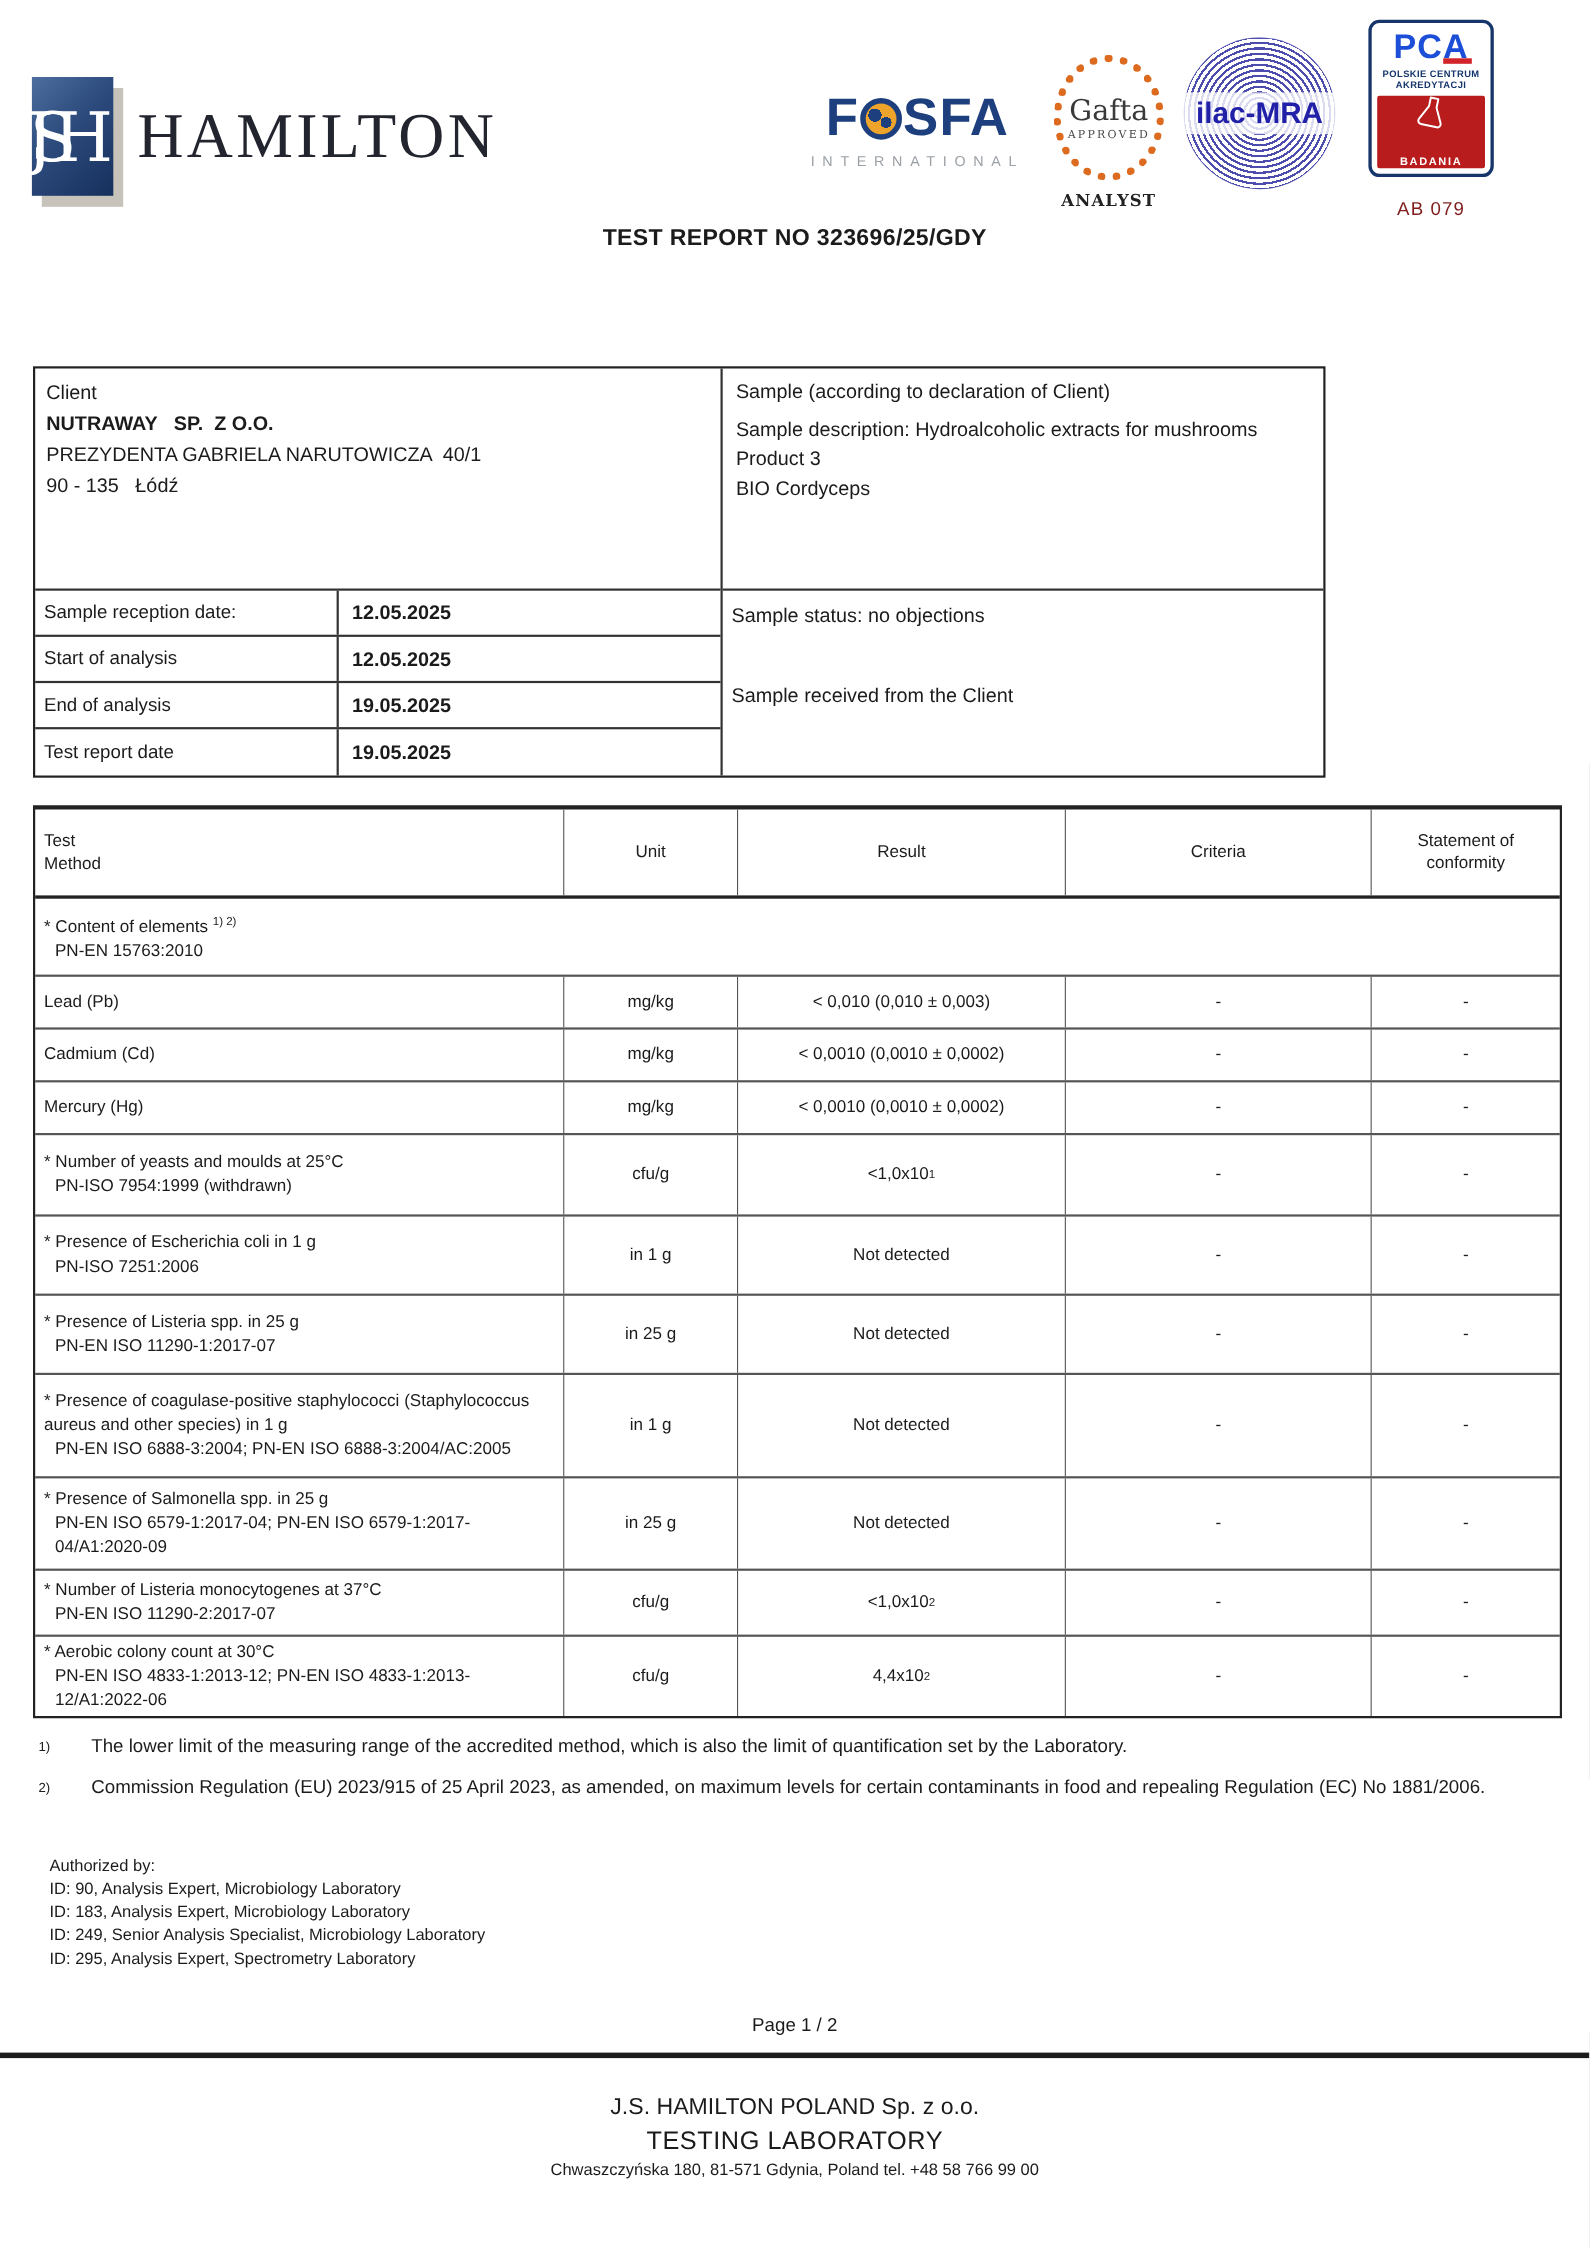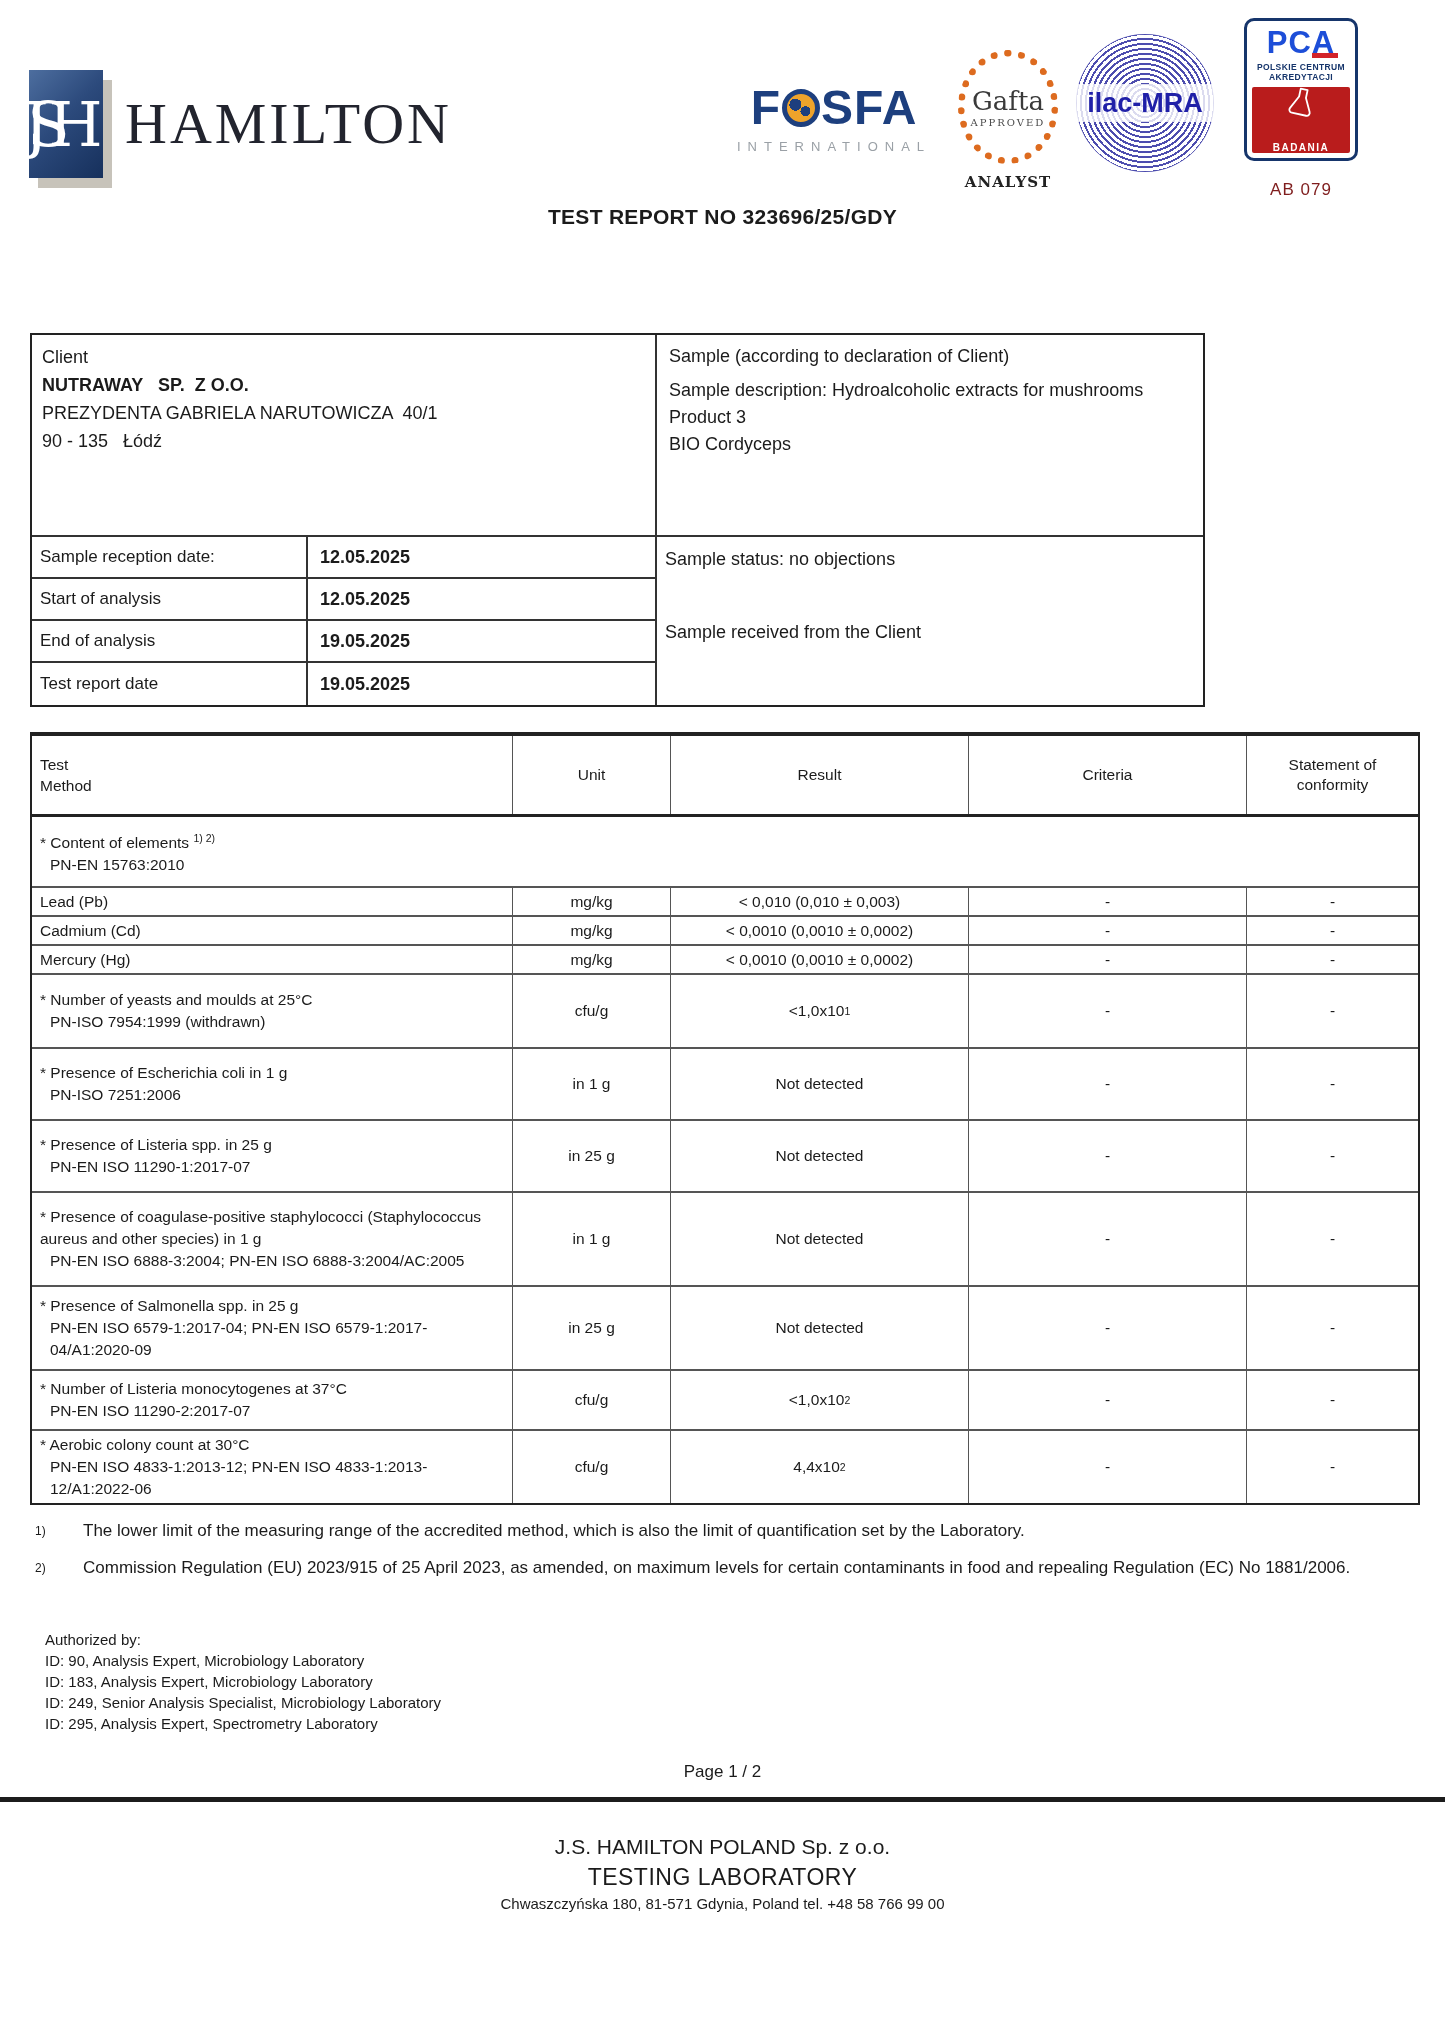--- a/index.html
+++ b/index.html
@@ -93,34 +93,34 @@
   .hrow { height:78px; }
   .hrow .c { font-size:15.5px; }
   .hname div { line-height:21px; }
   .hc { flex-direction:column; line-height:20px; }
   .seccell { width:100%; padding:10px 10px 10px 8px; line-height:24px; }
   .nm { line-height:22px; max-width:452px; }
   .mt { line-height:22px; padding-left:10px; max-width:445px; }
   .mt:empty { display:none; }
   .supm { font-size:10.5px; }
   .ressup { font-size:10.5px; vertical-align:super; line-height:0; }
-  .h40{height:29px} .h60{height:60px} .h72{height:72px} .h74{height:74px}
+  .h40{height:48px} .h60{height:60px} .h72{height:72px} .h74{height:74px}
   .h84{height:84px} .h94{height:94px}
 
   
   .footnotes { margin:13px 40px 0 35px; font-size:17px; }
   .fn { display:flex; margin-bottom:11px; line-height:26px; }
   .fnm { font-size:12px; width:48px; flex:0 0 48px; padding-top:0px; }
   .fnt { flex:1; max-width:1345px; }
 
   
   .authorized { margin:48px 0 0 45px; font-size:15px; line-height:21px; }
 
   
-  .pagenum { text-align:center; margin-top:28px; font-size:17px; }
+  .pagenum { text-align:center; margin-top:40px; font-size:17px; }
   .footer-rule { margin-top:15px; height:5px; background:#1c1c1c; width:100%; }
   .footer { text-align:center; margin-top:31px; }
   .footer-company { font-size:21px; line-height:28px; }
   .footer-lab { font-size:23px; line-height:32px; letter-spacing:0.5px; }
   .footer-address { font-size:15px; line-height:22px; }
 </style>
 </head>
 <body>
 
 <div class="page">

